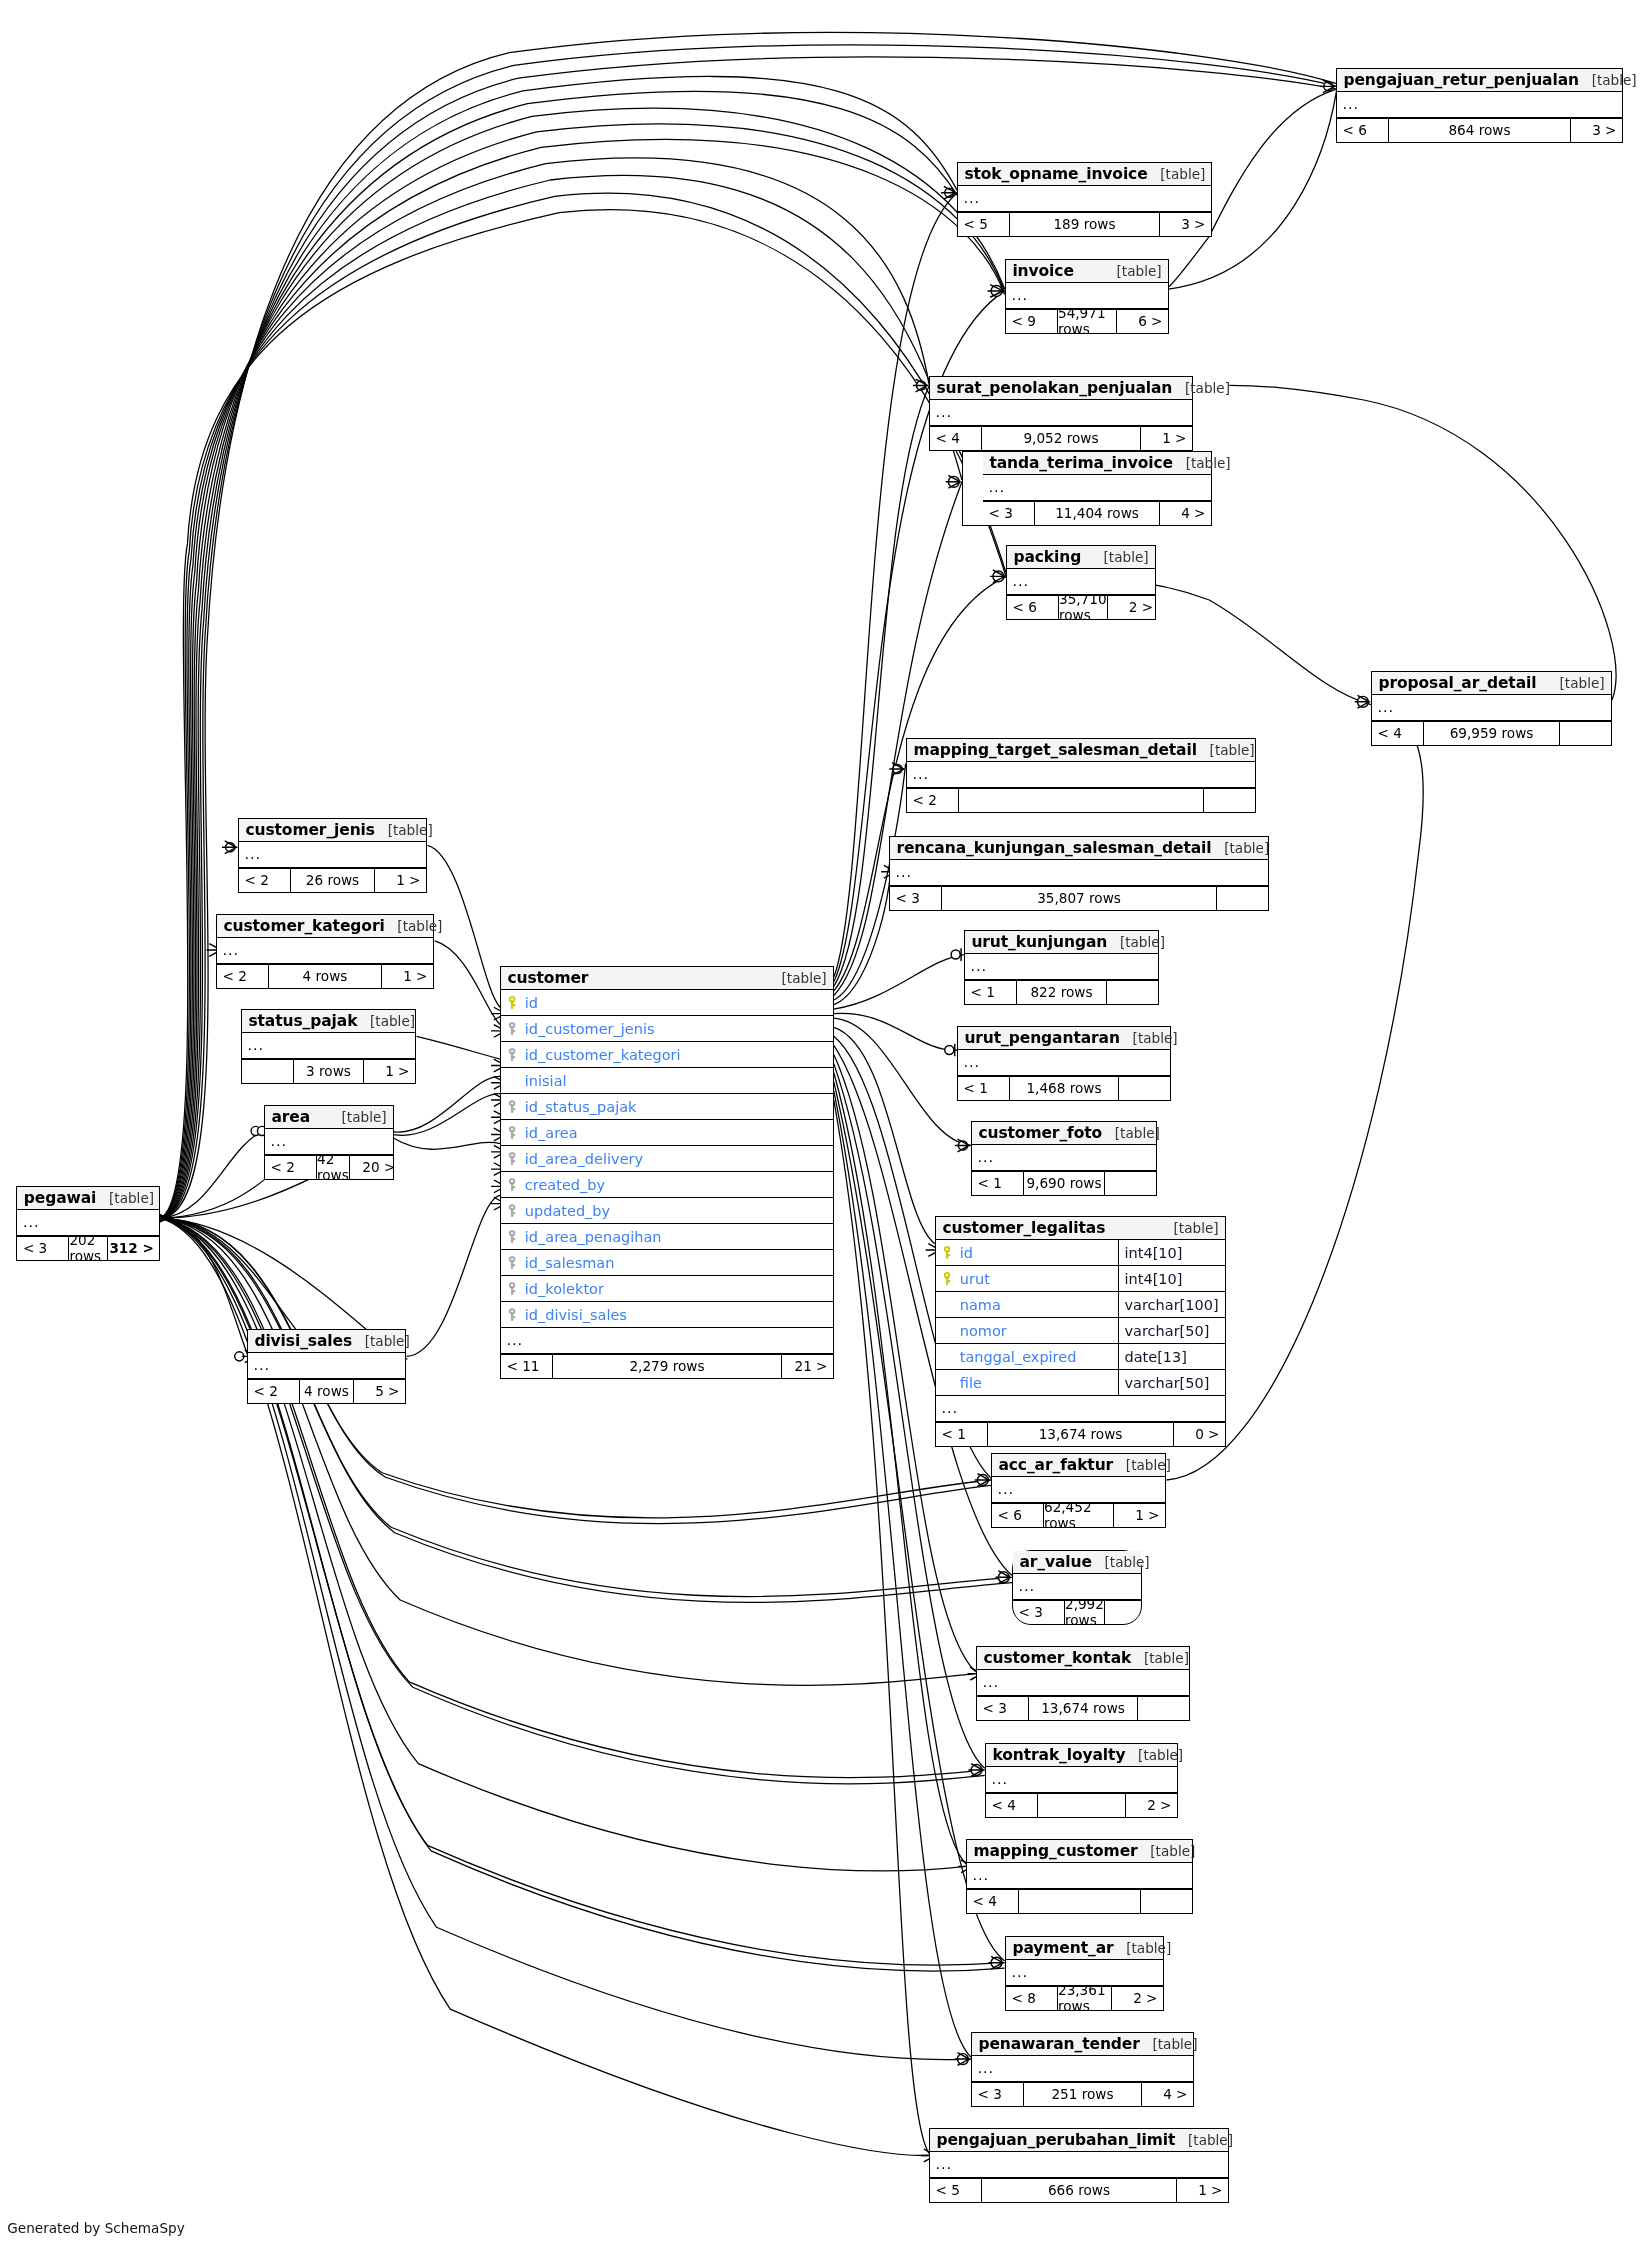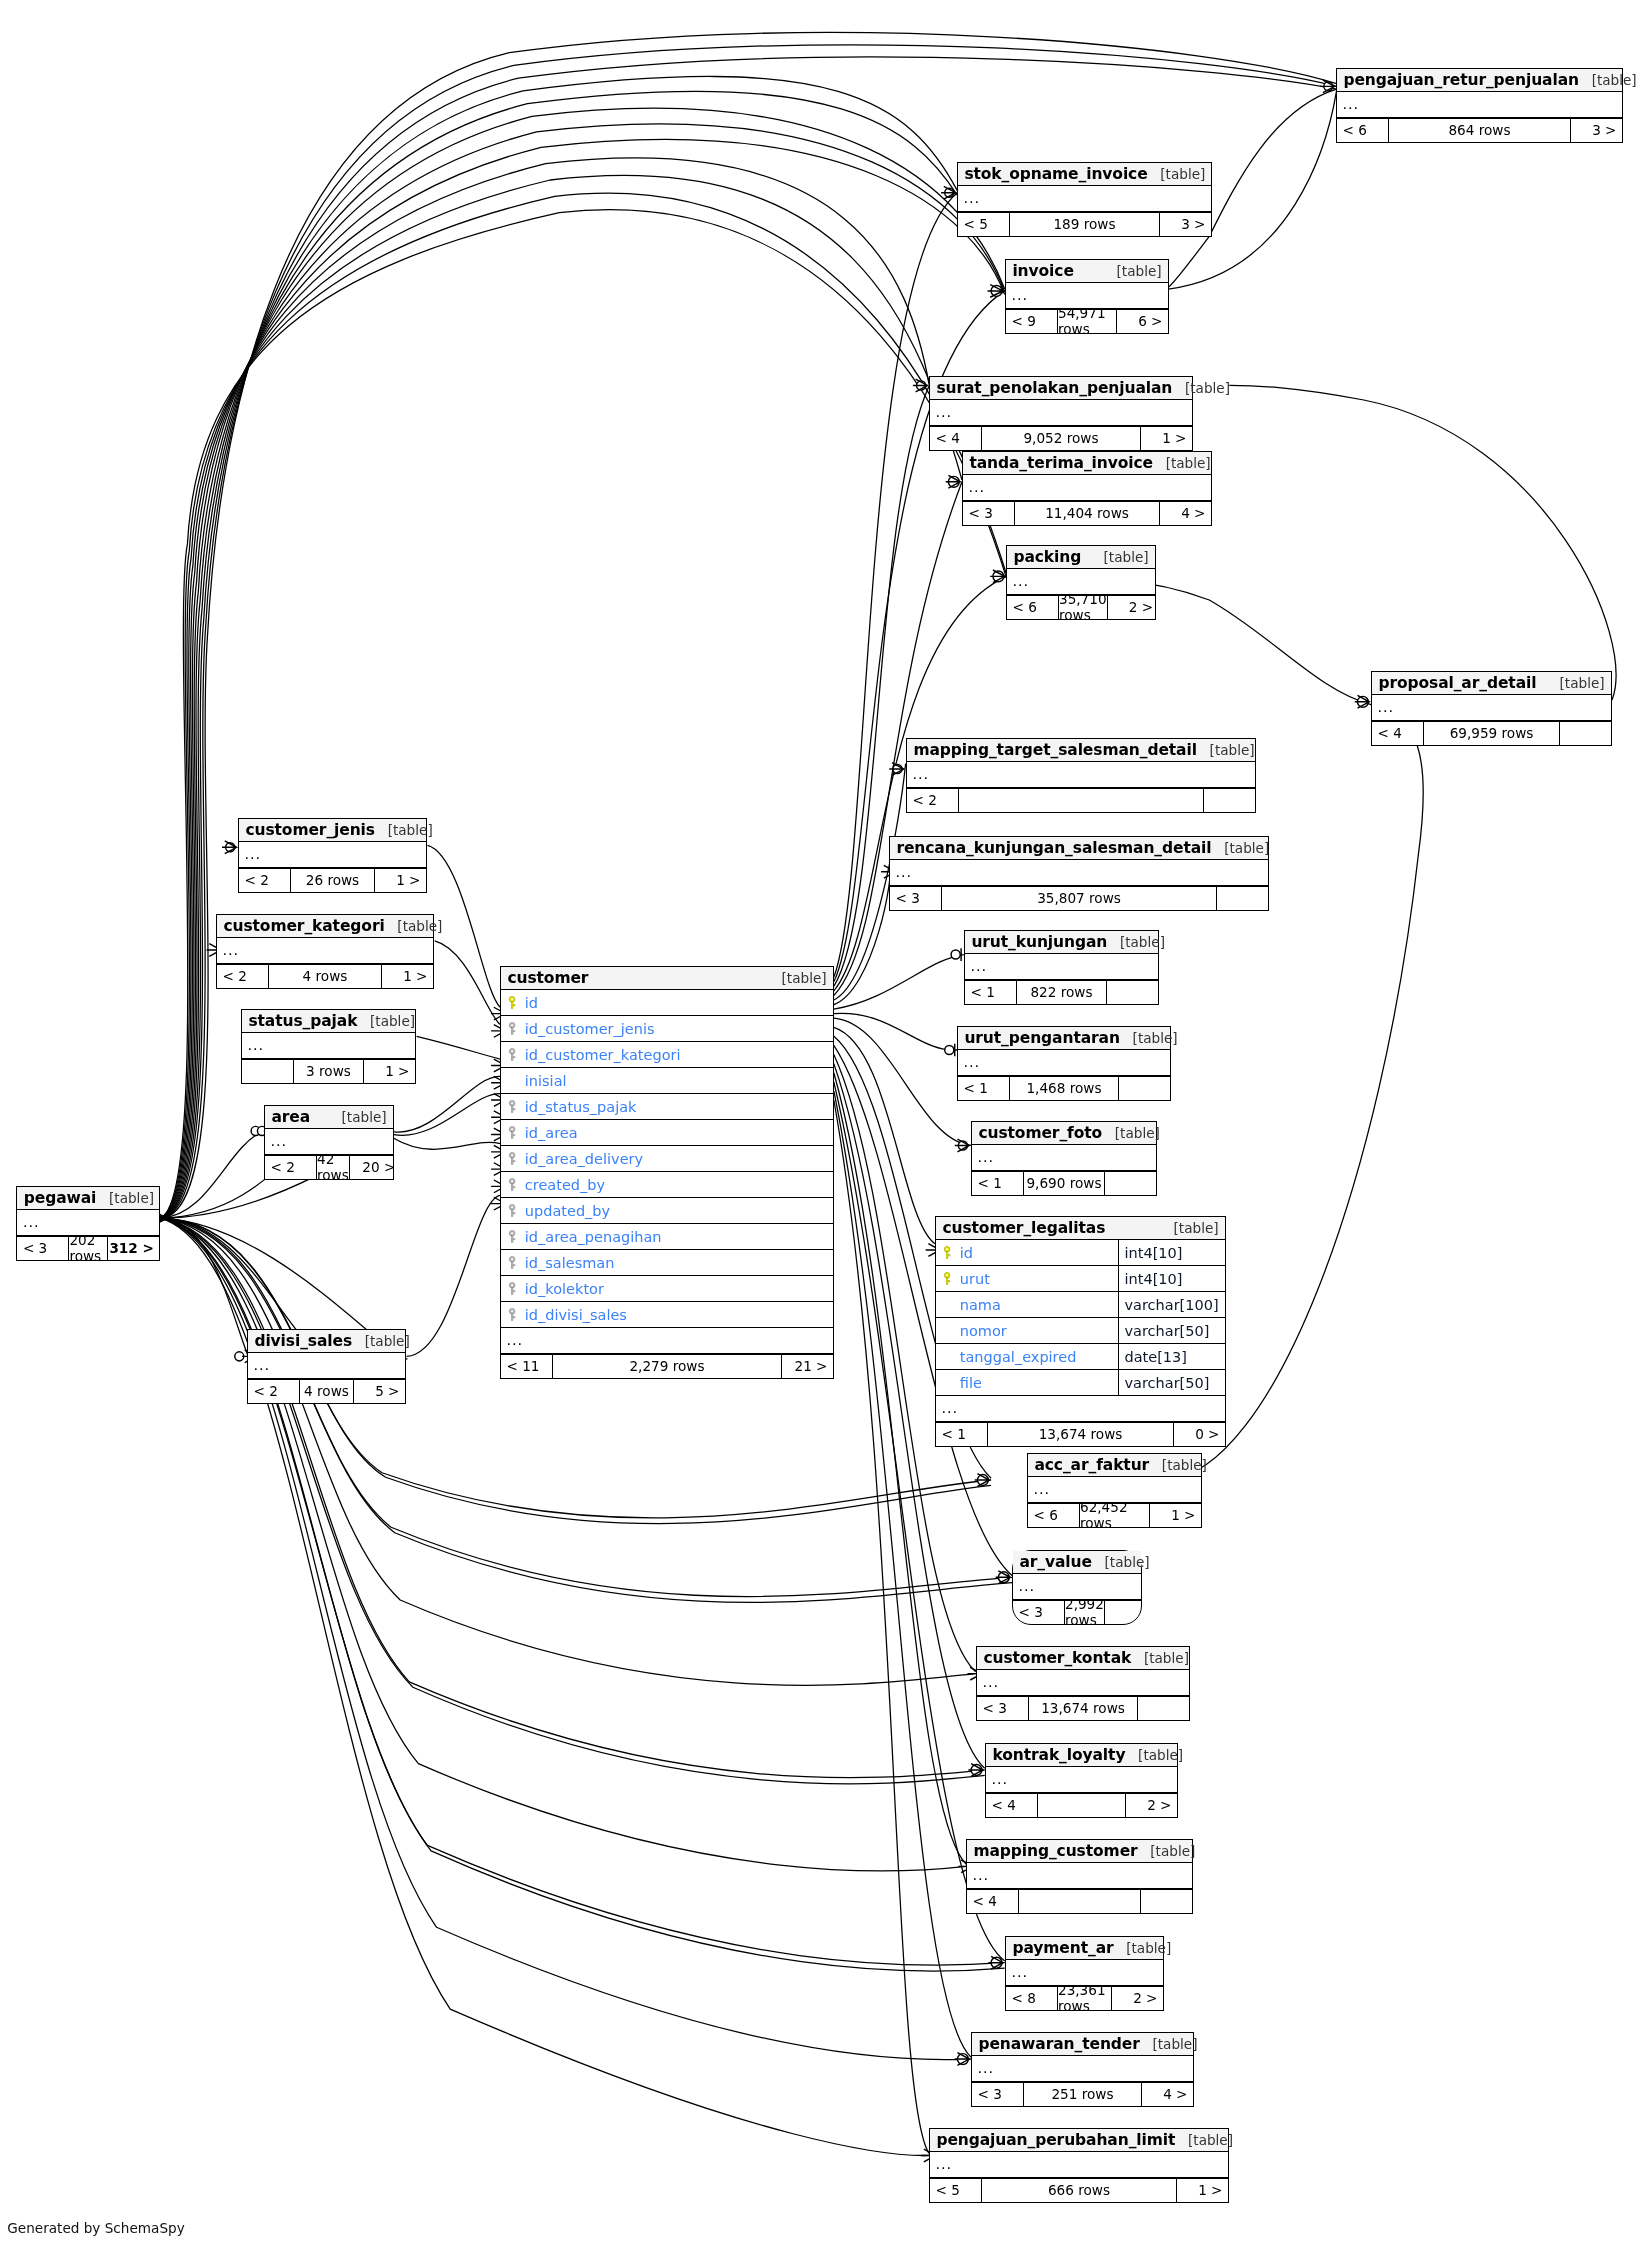--- a/index.html
+++ b/index.html
@@ -232,21 +232,21 @@
         <div class="rowdots">
           <span class="dots">...</span>
         </div>
       </div>
       <div class="foot">
         <div class="fl" style="min-width: 51px;">&lt; 4</div>
         <div class="fc">9,052 rows</div>
         <div class="fr" style="min-width: 51px;">1 &gt;</div>
       </div>
     </div>
-    <div class="tbl" style="left: 962px; top: 451px; width: 250px;">
+    <div class="tbl" style="left: 962px; top: 451px; width: 250px; padding-left: 20px;">
       <div class="thead">
         <span class="tname">tanda_terima_invoice</span>
         <span class="ttag">[table]</span>
       </div>
       <div class="cols">
         <div class="rowdots">
           <span class="dots">...</span>
         </div>
       </div>
       <div class="foot">
@@ -668,21 +668,21 @@
         <div class="rowdots">
           <span class="dots">...</span>
         </div>
       </div>
       <div class="foot">
         <div class="fl" style="min-width: 51px;">&lt; 2</div>
         <div class="fc">4 rows</div>
         <div class="fr" style="min-width: 51px;">5 &gt;</div>
       </div>
     </div>
-    <div class="tbl" style="left: 991px; top: 1453px; width: 175px; margin-left: 36px;">
+    <div class="tbl" style="left: 991px; top: 1453px; width: 175px;">
       <div class="thead">
         <span class="tname">acc_ar_faktur</span>
         <span class="ttag">[table]</span>
       </div>
       <div class="cols">
         <div class="rowdots">
           <span class="dots">...</span>
         </div>
       </div>
       <div class="foot">

